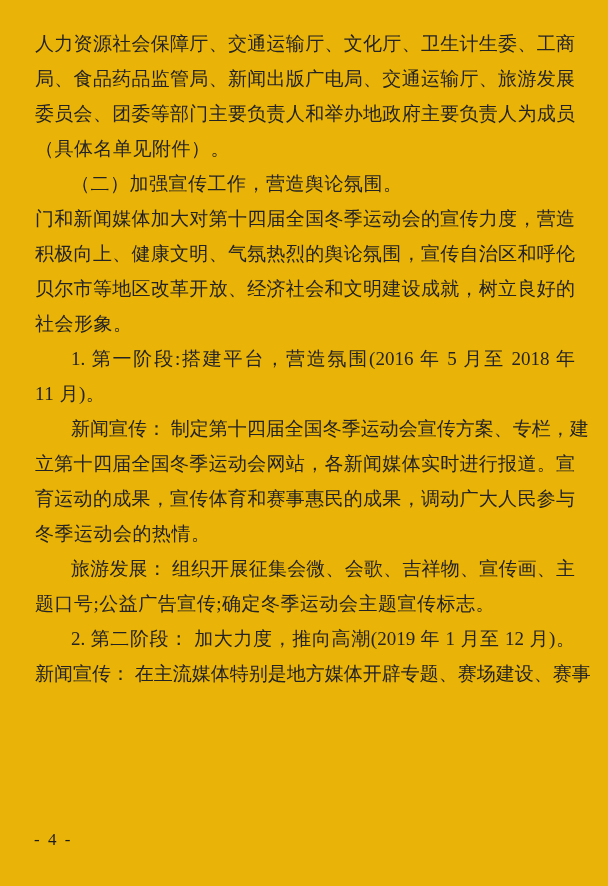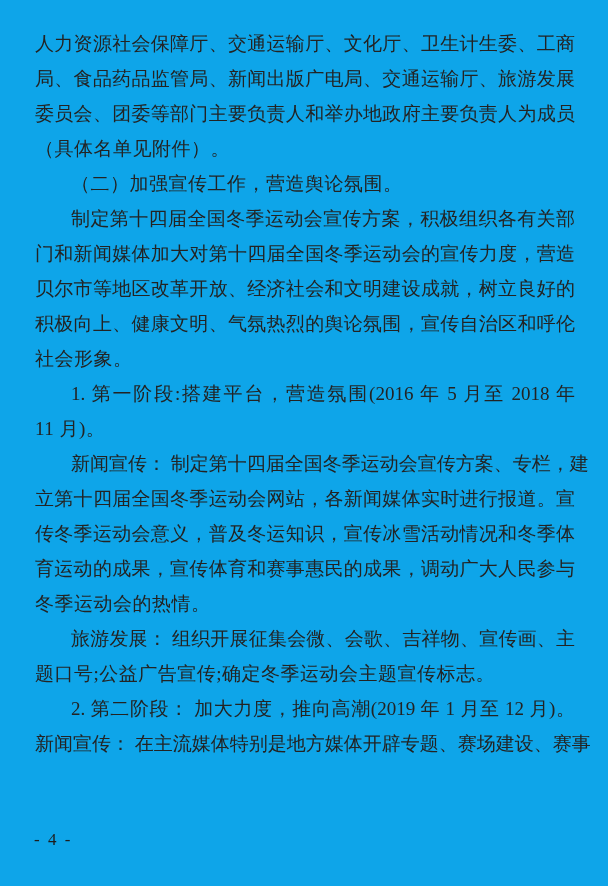--- a/index.html
+++ b/index.html
@@ -4,21 +4,21 @@
 <style>
   html, body {
     margin: 0;
     padding: 0;
     background: #ffffff;
   }
   .page {
     position: relative;
     width: 608px;
     height: 886px;
-    background: #0ea5e9;
+    background: #eab308;
     overflow: hidden;
     font-family: "Liberation Serif", "DejaVu Serif", serif;
     color: #232323;
   }
   .doc-body {
     position: absolute;
     top: 26px;
     left: 35px;
     width: 540px;
   }
@@ -52,30 +52,28 @@
 </head>
 <body>
 
 <div class="page">
   <div class="doc-body" id="doc-body">
       <div class="line justify">人力资源社会保障厅、交通运输厅、文化厅、卫生计生委、工商</div>
       <div class="line justify">局、食品药品监管局、新闻出版广电局、交通运输厅、旅游发展</div>
       <div class="line justify">委员会、团委等部门主要负责人和举办地政府主要负责人为成员</div>
       <div class="line">（具体名单见附件）。</div>
       <div class="line indent">（二）加强宣传工作，营造舆论氛围。</div>
-      <div class="line indent justify">制定第十四届全国冬季运动会宣传方案，积极组织各有关部</div>
       <div class="line justify">门和新闻媒体加大对第十四届全国冬季运动会的宣传力度，营造</div>
+      <div class="line justify">积极向上、健康文明、气氛热烈的舆论氛围，宣传自治区和呼伦</div>
       <div class="line justify">贝尔市等地区改革开放、经济社会和文明建设成就，树立良好的</div>
-      <div class="line justify">积极向上、健康文明、气氛热烈的舆论氛围，宣传自治区和呼伦</div>
       <div class="line">社会形象。</div>
       <div class="line indent justify">1. 第一阶段:搭建平台，营造氛围(2016 年 5 月至 2018 年</div>
       <div class="line">11 月)。</div>
       <div class="line indent justify">新闻宣传： 制定第十四届全国冬季运动会宣传方案、专栏，建</div>
       <div class="line justify">立第十四届全国冬季运动会网站，各新闻媒体实时进行报道。宣</div>
-      <div class="line justify">传冬季运动会意义，普及冬运知识，宣传冰雪活动情况和冬季体</div>
       <div class="line justify">育运动的成果，宣传体育和赛事惠民的成果，调动广大人民参与</div>
       <div class="line">冬季运动会的热情。</div>
       <div class="line indent justify">旅游发展： 组织开展征集会微、会歌、吉祥物、宣传画、主</div>
       <div class="line">题口号;公益广告宣传;确定冬季运动会主题宣传标志。</div>
       <div class="line indent justify">2. 第二阶段： 加大力度，推向高潮(2019 年 1 月至 12 月)。</div>
       <div class="line justify">新闻宣传： 在主流媒体特别是地方媒体开辟专题、赛场建设、赛事</div>
     </div>
   <div class="page-number">- 4 -</div>
 </div>
 

